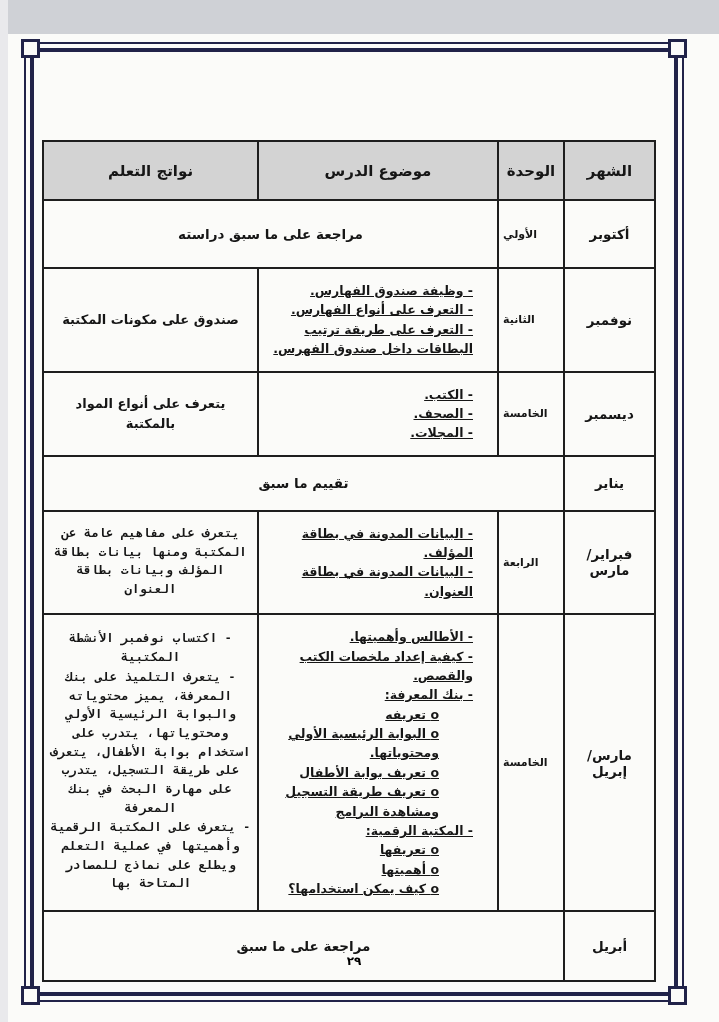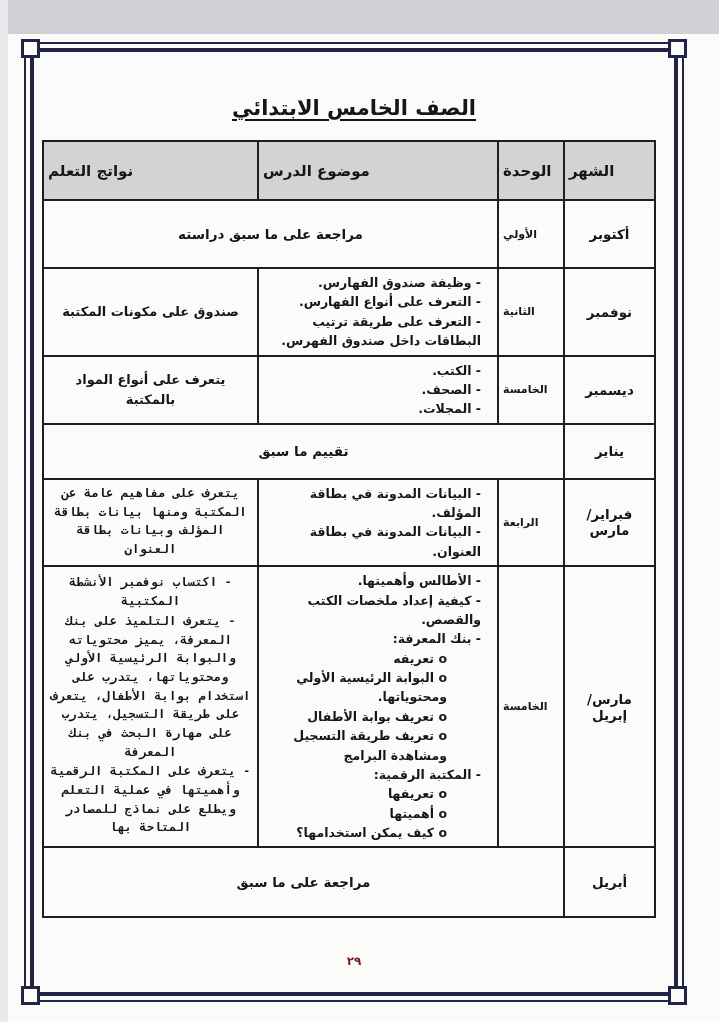--- a/index.html
+++ b/index.html
@@ -42,58 +42,57 @@
   .sched col.c-topic{width:240px}
   .sched col.c-out{width:215px}
 
   .sched th,.sched td{
     border:2px solid #1e1e1e;
     vertical-align:middle;
     padding:2px 4px;
     font-weight:bold;
   }
   .sched th{
-    background:#d3d3d3;font-size:15px;text-align:left;height:53px;
+    background:#d3d3d3;font-size:15px;text-align:center;height:53px;
   }
   .cell-center{text-align:center;font-size:13.5px;}
   .cell-month{font-size:13.5px;text-align:center;}
   .cell-unit{font-size:11px;text-align:left;}
 
   tr.r-oct{height:68px} tr.r-nov{height:85px} tr.r-dec{height:63px}
   tr.r-jan{height:55px} tr.r-feb{height:70px} tr.r-mar{height:277px}
   tr.r-apr{height:70px}
 
-  ul.topic-list{list-style:none;margin:0;padding:0 14px 0 2px;font-size:12.5px;line-height:1.55;text-align:right;}
+  ul.topic-list{list-style:none;margin:8px;padding:0 14px 0 2px;font-size:12.5px;line-height:1.55;text-align:right;text-decoration:underline;}
   ul.topic-list li{margin:0;}
   ul.topic-list li.lvl2{padding-right:34px;}
   td.cell-topic{padding:4px 2px;}
 
   td.cell-out{font-size:13px;text-align:center;line-height:1.5;padding:3px 6px;}
   td.cell-out .para{margin:0 0 1px 0;}
   td.cell-out.small{font-size:12.3px;line-height:1.52;font-family:Liberation Mono, monospace;}
 
   .page-num{
     position:absolute;bottom:24px;left:0;width:100%;
-    text-align:center;font-size:12px;font-weight:bold;color:#7f1d1d;
+    text-align:center;font-size:12px;font-weight:bold;color:#000000;
   }
 </style>
 </head>
 <body dir="rtl">
 
 <div class="scan-strip"></div>
 <div class="scan-edge"></div>
 
 <div class="frame">
   <div class="frame-thin"></div>
   <div class="knot tl"></div>
   <div class="knot tr"></div>
   <div class="knot bl"></div>
   <div class="knot br"></div>
 
-  <div class="title">الصف الخامس الابتدائي</div>
 
   <table class="sched">
     <colgroup>
       <col class="c-month">
         <col class="c-unit">
         <col class="c-topic">
         <col class="c-out">
     </colgroup>
     <tbody>
         <tr>

